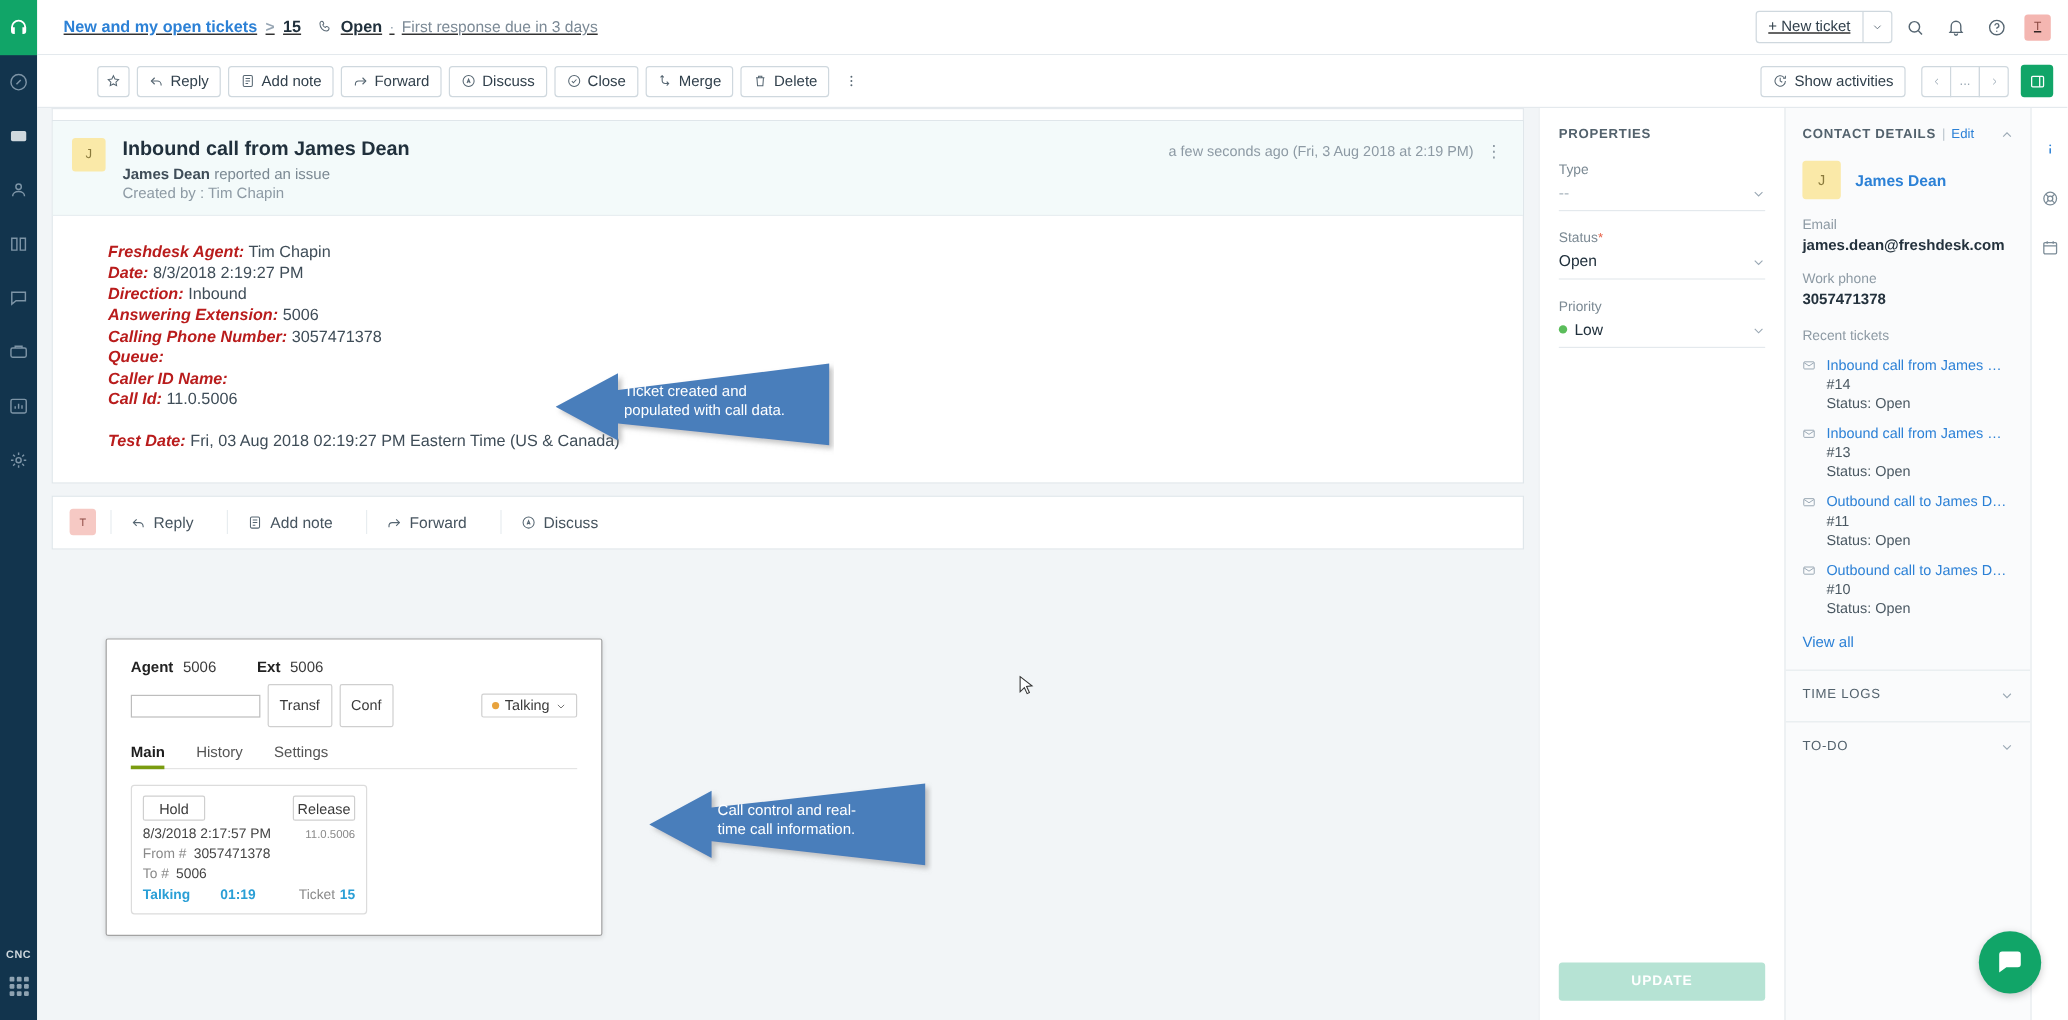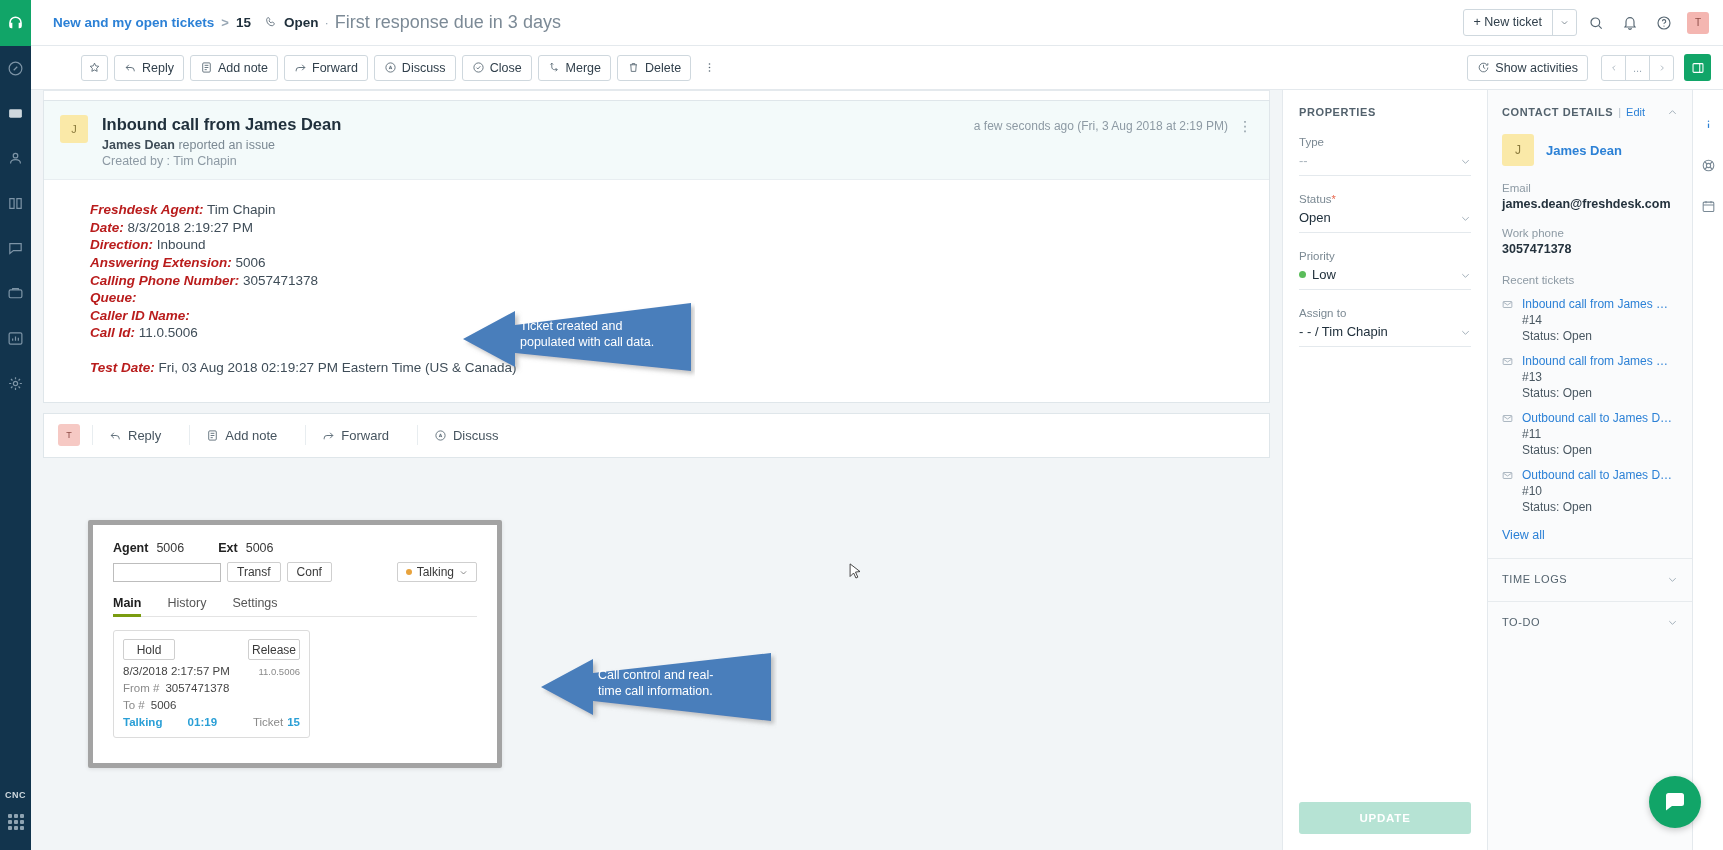--- a/index.html
+++ b/index.html
@@ -20,29 +20,29 @@
   .rail-spacer { flex: 1 1 auto; }
   .rail-cnc { font-size: 9px; font-weight: bold; color: #cfd8de; letter-spacing: .5px; padding: 8px 0 14px 0; }
   .rail-grid { display: grid; grid-template-columns: repeat(3, 4px); grid-gap: 2px; padding-bottom: 20px; }
   .rail-grid i { width: 4px; height: 4px; background: #8fa3b2; border-radius: 1px; display: block; }
 
   
   .main { flex: 1 1 auto; display: flex; flex-direction: column; min-width: 0; }
 
   
   .topbar { height: 46px; background: #fff; border-bottom: 1px solid #e4e9ed;
-            display: flex; align-items: center; padding: 0 14px 0 22px; flex: 0 0 46px; }
+            display: flex; align-items: center; padding: 0 14px 0 22px; flex: 0 0 46px; text-decoration: underline; }
   .crumb-link { color: #2c81d6; font-size: 13.5px; font-weight: bold; cursor: pointer; }
   .crumb-sep { color: #97a6b4; font-size: 13px; margin: 0 7px; font-weight: bold; }
   .crumb-num { color: #20303c; font-size: 13.5px; font-weight: bold; }
   .crumb-phone { margin: 0 6px 0 14px; color: #5c6b77; display: flex; align-items: center; }
   .crumb-phone svg { width: 13px; height: 13px; }
   .crumb-open { color: #20303c; font-size: 13.5px; font-weight: bold; }
   .crumb-dot { color: #9aa8b4; margin: 0 6px; font-size: 13px; }
-  .crumb-due { color: #7c8a96; font-size: 18px; }
+  .crumb-due { color: #7c8a96; font-size: 13px; }
   .top-right { margin-left: auto; display: flex; align-items: center; gap: 0; justify-content: flex-end; }
   .newticket { height: 27px; background: #fff; border: 1px solid #cfd8de; border-radius: 3px;
                display: flex; align-items: center; font-size: 12.5px; color: #31404c; overflow: hidden; }
   .newticket .lbl { padding: 0 10px; line-height: 25px; cursor: pointer; }
   .newticket .cav { width: 24px; border-left: 1px solid #cfd8de; height: 100%;
                     display: flex; align-items: center; justify-content: center; cursor: pointer; }
   .top-ico { width: 30px; height: 30px; display: flex; align-items: center; justify-content: center;
              color: #566672; cursor: pointer; margin-left: 4px; }
   .top-ico svg { width: 16px; height: 16px; }
   .avatar-top { width: 22px; height: 22px; border-radius: 3px; background: #f4b6b1; color: #8d4b45;
@@ -95,30 +95,30 @@
   .reply-bar { margin: 10px 12px 0 12px; background: #fff; border: 1px solid #dfe6ea;
                height: 45px; display: flex; align-items: center; padding: 0 14px; }
   .reply-avatar { width: 22px; height: 22px; border-radius: 3px; background: #f6c9c4; color: #8d4b45;
                   font-size: 9px; display: flex; align-items: center; justify-content: center; flex: 0 0 22px; }
   .reply-act { display: inline-flex; align-items: center; gap: 6px; font-size: 13px; color: #46545f;
                padding: 0 16px; cursor: pointer; border-left: 1px solid #e8edf0; height: 20px; margin-left: 12px; }
   .reply-act:first-of-type { border-left: none; }
   .reply-act svg { width: 13px; height: 13px; }
 
   
-  .softphone { position: absolute; left: 57px; top: 430px; width: 414px; height: 248px;
-               background: #fff; border: 5px solid #a3a3a3; border-radius: 2px;
+  .softphone { position: absolute; left: 57px; top: 442px; width: 414px; height: 248px;
+               background: #fff; border: 1px solid #a3a3a3; border-radius: 2px;
                box-shadow: 0 1px 4px rgba(0,0,0,.10); padding: 16px 20px; }
   .sp-row1 { display: flex; align-items: center; font-size: 12.5px; color: #3a3a3a; }
   .sp-row1 b { font-weight: bold; color: #222; }
   .sp-lbl-gap { margin-left: 8px; }
   .sp-ext { margin-left: 34px; }
   .sp-row2 { display: flex; align-items: center; margin-top: 7px; }
   .sp-input { width: 108px; height: 19px; border: 1px solid #bdbdbd; background: #fff; }
-  .sp-btn { height: 20px; border: 1px solid #cfcfcf; background: #fff; border-radius: 2px;
+  .sp-btn { height: 36px; border: 1px solid #cfcfcf; background: #fff; border-radius: 2px;
             font-size: 12px; color: #3a3a3a; padding: 0 9px; margin-left: 6px; cursor: pointer;
             display: inline-flex; align-items: center; }
   .sp-status { margin-left: auto; height: 20px; border: 1px solid #cfcfcf; border-radius: 2px; background: #fff;
                display: inline-flex; align-items: center; gap: 5px; padding: 0 8px; font-size: 12px; color: #3a3a3a; cursor: pointer; }
   .sp-status .dot { width: 6px; height: 6px; border-radius: 50%; background: #e8a33d; display: block; }
   .sp-tabs { display: flex; gap: 26px; margin-top: 14px; border-bottom: 1px solid #e4e4e4; padding-bottom: 0; }
   .sp-tab { font-size: 12.5px; color: #555; padding-bottom: 6px; cursor: pointer; position: relative; }
   .sp-tab.active { color: #1d1d1d; font-weight: bold; }
   .sp-tab.active:after { content: ""; position: absolute; left: 0; right: 0; bottom: -1px; height: 3px; background: #7a9c10; }
   .sp-call { margin-top: 13px; width: 197px; border: 1px solid #dcdcdc; border-radius: 3px; padding: 8px 9px 9px 9px; }
@@ -634,31 +634,20 @@
             <span class="pf-dot"></span>
             <span>Low</span>
           </div>
           <span class="pf-cav">
             <svg viewBox="0 0 24 24" fill="none" stroke="currentColor" stroke-width="2">
                 <path d="M5 9l7 7 7-7"></path>
               </svg>
           </span>
         </div>
 
-        <div class="pf">
-          <div class="pf-label">
-            <span>Assign to</span>
-          </div>
-          <div class="pf-val">- - / Tim Chapin</div>
-          <span class="pf-cav">
-            <svg viewBox="0 0 24 24" fill="none" stroke="currentColor" stroke-width="2">
-                <path d="M5 9l7 7 7-7"></path>
-              </svg>
-          </span>
-        </div>
 
         <div class="update-wrap">
           <button class="update-btn">UPDATE</button>
         </div>
       </div>
 
       <div class="contact">
         <div class="ct-head">
           <span class="ct-head-title">CONTACT DETAILS</span>
           <span class="ct-edit-sep">|</span>

